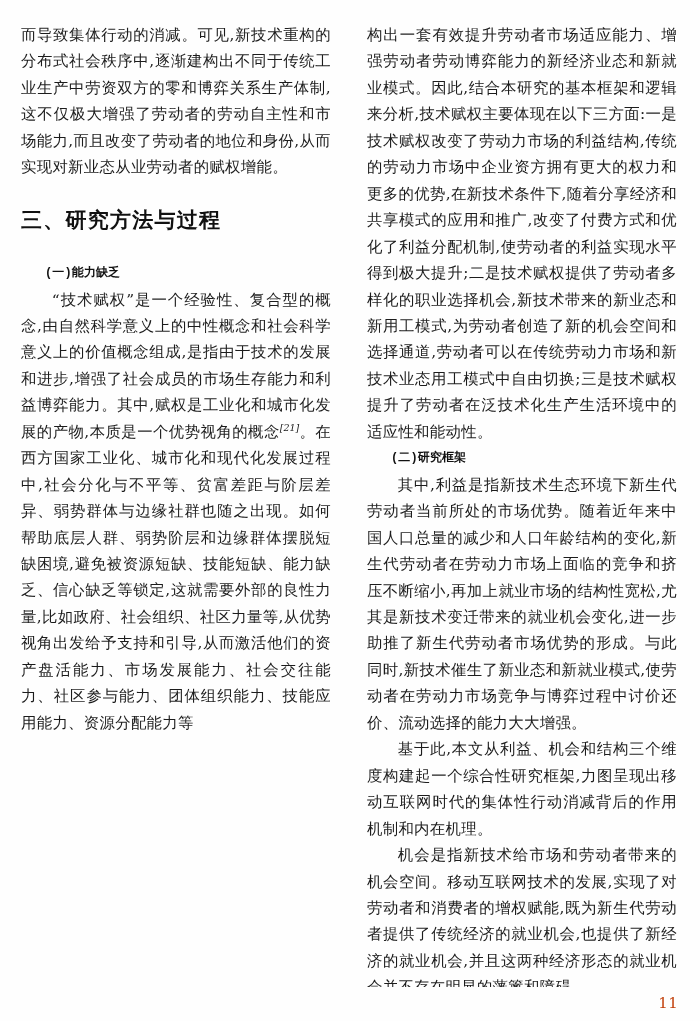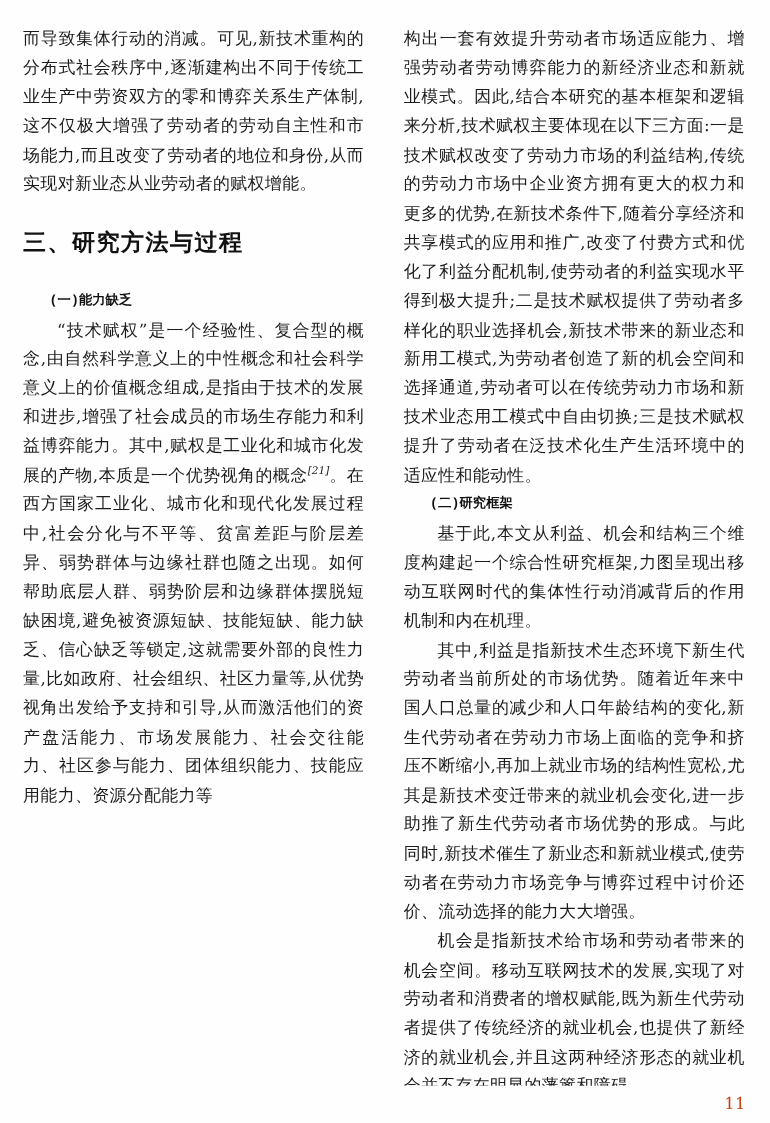--- a/index.html
+++ b/index.html
@@ -113,23 +113,23 @@
       <p class="para"><span>“技术赋权”是一个经验性、复合型的概念,由自然科学意义上的中性概念和社会科学意义上的价值概念组成,是指由于技术的发展和进步,增强了社会成员的市场生存能力和利益博弈能力。其中,赋权是工业化和城市化发展的产物,本质是一个优势视角的概念</span><sup class="cite">[21]</sup><span>。在西方国家工业化、城市化和现代化发展过程中,社会分化与不平等、贫富差距与阶层差异、弱势群体与边缘社群也随之出现。如何帮助底层人群、弱势阶层和边缘群体摆脱短缺困境,避免被资源短缺、技能短缺、能力缺乏、信心缺乏等锁定,这就需要外部的良性力量,比如政府、社会组织、社区力量等,从优势视角出发给予支持和引导,从而激活他们的资产盘活能力、市场发展能力、社会交往能力、社区参与能力、团体组织能力、技能应用能力、资源分配能力等</span></p>
 
     </div>
 
     <div class="col col-right">
 
       <p class="para noindent">构出一套有效提升劳动者市场适应能力、增强劳动者劳动博弈能力的新经济业态和新就业模式。因此,结合本研究的基本框架和逻辑来分析,技术赋权主要体现在以下三方面:一是技术赋权改变了劳动力市场的利益结构,传统的劳动力市场中企业资方拥有更大的权力和更多的优势,在新技术条件下,随着分享经济和共享模式的应用和推广,改变了付费方式和优化了利益分配机制,使劳动者的利益实现水平得到极大提升;二是技术赋权提供了劳动者多样化的职业选择机会,新技术带来的新业态和新用工模式,为劳动者创造了新的机会空间和选择通道,劳动者可以在传统劳动力市场和新技术业态用工模式中自由切换;三是技术赋权提升了劳动者在泛技术化生产生活环境中的适应性和能动性。</p>
 
       <h3 class="subsec-title">(二)研究框架</h3>
 
+      <p class="para">其中,利益是指新技术生态环境下新生代劳动者当前所处的市场优势。随着近年来中国人口总量的减少和人口年龄结构的变化,新生代劳动者在劳动力市场上面临的竞争和挤压不断缩小,再加上就业市场的结构性宽松,尤其是新技术变迁带来的就业机会变化,进一步助推了新生代劳动者市场优势的形成。与此同时,新技术催生了新业态和新就业模式,使劳动者在劳动力市场竞争与博弈过程中讨价还价、流动选择的能力大大增强。</p>
+
       <p class="para">基于此,本文从利益、机会和结构三个维度构建起一个综合性研究框架,力图呈现出移动互联网时代的集体性行动消减背后的作用机制和内在机理。</p>
-
-      <p class="para">其中,利益是指新技术生态环境下新生代劳动者当前所处的市场优势。随着近年来中国人口总量的减少和人口年龄结构的变化,新生代劳动者在劳动力市场上面临的竞争和挤压不断缩小,再加上就业市场的结构性宽松,尤其是新技术变迁带来的就业机会变化,进一步助推了新生代劳动者市场优势的形成。与此同时,新技术催生了新业态和新就业模式,使劳动者在劳动力市场竞争与博弈过程中讨价还价、流动选择的能力大大增强。</p>
 
       <p class="para">机会是指新技术给市场和劳动者带来的机会空间。移动互联网技术的发展,实现了对劳动者和消费者的增权赋能,既为新生代劳动者提供了传统经济的就业机会,也提供了新经济的就业机会,并且这两种经济形态的就业机会并不存在明显的藩篱和障碍。</p>
 
     </div>
 
   </div>
 
   <div class="folio">11</div>
 
 </div>

